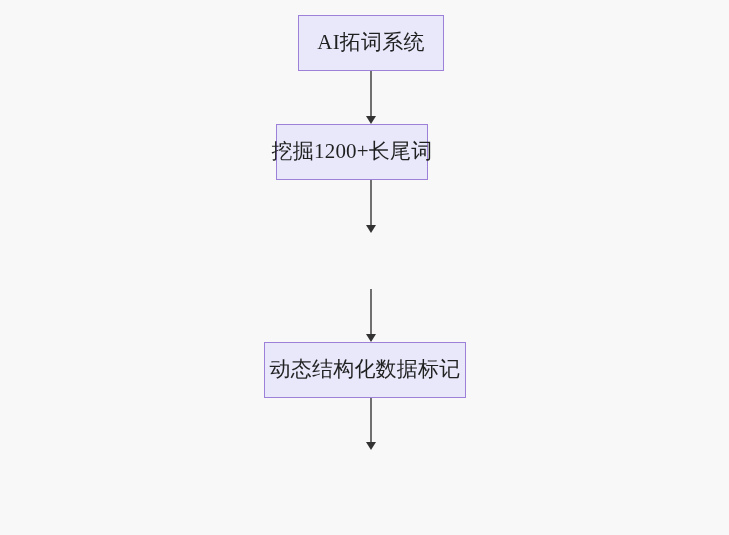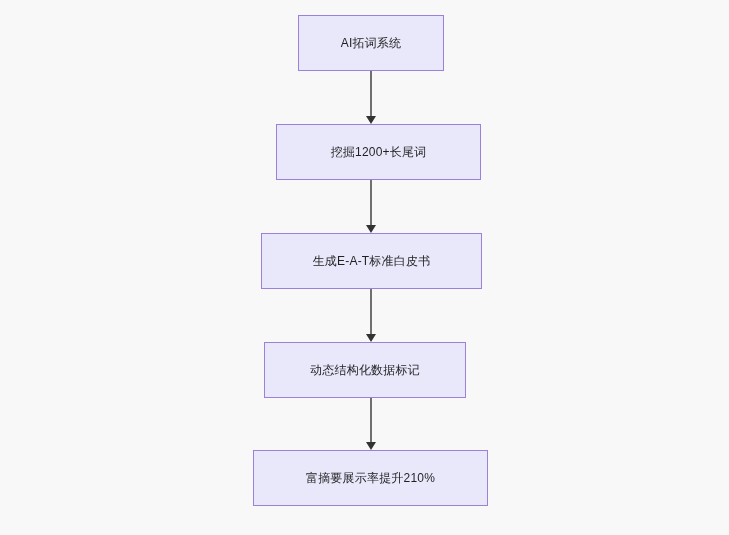--- a/index.html
+++ b/index.html
@@ -17,28 +17,29 @@
     position: relative;
     width: 729px;
     height: 535px;
   }
   .node {
     position: absolute;
     box-sizing: border-box;
     background: #e9e8fb;
     border: 1.5px solid #9d80d8;
     color: #1f2020;
-    font-size: 12px;
+    font-size: 21px;
     line-height: 1.2;
     display: flex;
     align-items: center;
     justify-content: center;
     text-align: center;
     letter-spacing: 0.2px;
     white-space: nowrap;
+    font-family: Liberation Serif, serif;
     -webkit-font-smoothing: antialiased;
   }
   .node-label {
     display: block;
   }
   .edge {
     position: absolute;
     width: 0;
     height: 0;
   }
@@ -66,44 +67,38 @@
 
   <div class="node" style="left: 298px; top: 15px; width: 146px; height: 56px; background: rgb(233, 232, 251); border-color: rgb(157, 128, 216); color: rgb(31, 32, 32);">
     <span class="node-label">AI拓词系统</span>
   </div>
 
   <div class="edge" style="left: 371px; top: 71px;">
     <div class="edge-line" style="height: 46px; background: rgb(112, 112, 112);"></div>
     <div class="edge-head" style="top: 45px; border-top-color: rgb(51, 51, 51);"></div>
   </div>
 
-  <div class="node" style="left: 276px; top: 124px; width: 205px; height: 56px; background: rgb(233, 232, 251); border-color: rgb(157, 128, 216); color: rgb(31, 32, 32);">
+  <div class="node" style="left: 276px; top: 124px; width: 152px; height: 56px; background: rgb(233, 232, 251); border-color: rgb(157, 128, 216); color: rgb(31, 32, 32);">
     <span class="node-label">挖掘1200+长尾词</span>
   </div>
 
   <div class="edge" style="left: 371px; top: 180px;">
     <div class="edge-line" style="height: 46px; background: rgb(112, 112, 112);"></div>
     <div class="edge-head" style="top: 45px; border-top-color: rgb(51, 51, 51);"></div>
   </div>
 
-  <div class="node" style="left: 261px; top: 233px; width: 221px; height: 56px; background: rgb(233, 232, 251); border-color: rgb(157, 128, 216); color: rgb(31, 32, 32);">
-    <span class="node-label">生成E-A-T标准白皮书</span>
-  </div>
 
   <div class="edge" style="left: 371px; top: 289px;">
     <div class="edge-line" style="height: 46px; background: rgb(112, 112, 112);"></div>
     <div class="edge-head" style="top: 45px; border-top-color: rgb(51, 51, 51);"></div>
   </div>
 
   <div class="node" style="left: 264px; top: 342px; width: 202px; height: 56px; background: rgb(233, 232, 251); border-color: rgb(157, 128, 216); color: rgb(31, 32, 32);">
     <span class="node-label">动态结构化数据标记</span>
   </div>
 
   <div class="edge" style="left: 371px; top: 398px;">
     <div class="edge-line" style="height: 45px; background: rgb(112, 112, 112);"></div>
     <div class="edge-head" style="top: 44px; border-top-color: rgb(51, 51, 51);"></div>
   </div>
 
-  <div class="node" style="left: 253px; top: 450px; width: 235px; height: 56px; background: rgb(233, 232, 251); border-color: rgb(157, 128, 216); color: rgb(31, 32, 32);">
-    <span class="node-label">富摘要展示率提升210%</span>
-  </div>
 
 </div>
 
 </body></html>

